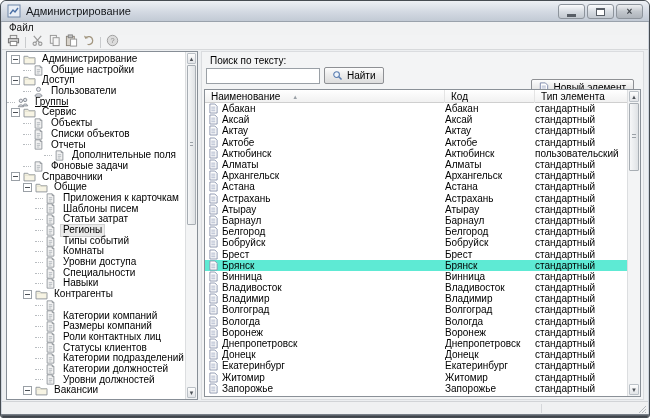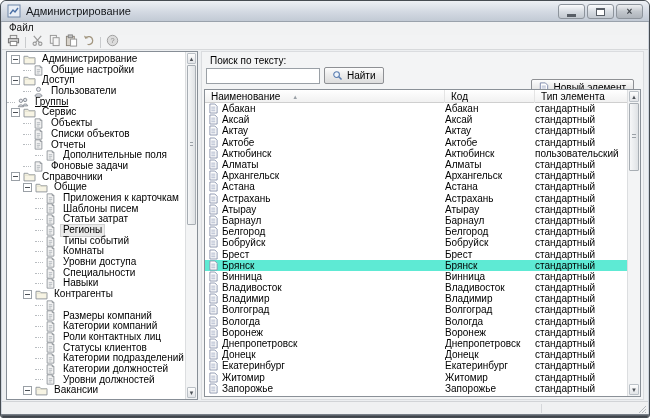--- a/index.html
+++ b/index.html
@@ -258,21 +258,21 @@
             <span class="leaf-spacer"></span>
             <span class="tree-ico">
               <svg width="11" height="11" viewBox="0 0 12 13">
                 <path d="M2 1 H8 L10 3 V12 H2 Z" fill="#f2f2f2" stroke="#8a9096"></path>
                 <path d="M8 1 V3 H10" fill="none" stroke="#8a9096"></path>
                 <path d="M4 5.5 H8 M4 7.5 H8 M4 9.5 H7" stroke="#a7adb3" stroke-width="0.9"></path>
               </svg>
             </span>
             <span class="tree-label">Отчеты</span>
           </div>
-          <div class="tree-row" style="padding-left: 28px;">
+          <div class="tree-row" style="padding-left: 28px; margin-left: 9px;">
             <span class="leaf-spacer"></span>
             <span class="tree-ico">
               <svg width="11" height="11" viewBox="0 0 12 13">
                 <path d="M2 1 H8 L10 3 V12 H2 Z" fill="#f2f2f2" stroke="#8a9096"></path>
                 <path d="M8 1 V3 H10" fill="none" stroke="#8a9096"></path>
                 <path d="M4 5.5 H8 M4 7.5 H8 M4 9.5 H7" stroke="#a7adb3" stroke-width="0.9"></path>
               </svg>
             </span>
             <span class="tree-label">Дополнительные поля</span>
           </div>
@@ -428,32 +428,32 @@
           </div>
           <div class="tree-row" style="padding-left: 28px;">
             <span class="leaf-spacer"></span>
             <span class="tree-ico">
               <svg width="11" height="11" viewBox="0 0 12 13">
                 <path d="M2 1 H8 L10 3 V12 H2 Z" fill="#f2f2f2" stroke="#8a9096"></path>
                 <path d="M8 1 V3 H10" fill="none" stroke="#8a9096"></path>
                 <path d="M4 5.5 H8 M4 7.5 H8 M4 9.5 H7" stroke="#a7adb3" stroke-width="0.9"></path>
               </svg>
             </span>
+            <span class="tree-label">Категории компаний</span>
+          </div>
+          <div class="tree-row" style="padding-left: 28px;">
+            <span class="leaf-spacer"></span>
+            <span class="tree-ico">
+              <svg width="11" height="11" viewBox="0 0 12 13">
+                <path d="M2 1 H8 L10 3 V12 H2 Z" fill="#f2f2f2" stroke="#8a9096"></path>
+                <path d="M8 1 V3 H10" fill="none" stroke="#8a9096"></path>
+                <path d="M4 5.5 H8 M4 7.5 H8 M4 9.5 H7" stroke="#a7adb3" stroke-width="0.9"></path>
+              </svg>
+            </span>
             <span class="tree-label">Размеры компаний</span>
-          </div>
-          <div class="tree-row" style="padding-left: 28px;">
-            <span class="leaf-spacer"></span>
-            <span class="tree-ico">
-              <svg width="11" height="11" viewBox="0 0 12 13">
-                <path d="M2 1 H8 L10 3 V12 H2 Z" fill="#f2f2f2" stroke="#8a9096"></path>
-                <path d="M8 1 V3 H10" fill="none" stroke="#8a9096"></path>
-                <path d="M4 5.5 H8 M4 7.5 H8 M4 9.5 H7" stroke="#a7adb3" stroke-width="0.9"></path>
-              </svg>
-            </span>
-            <span class="tree-label">Категории компаний</span>
           </div>
           <div class="tree-row" style="padding-left: 28px;">
             <span class="leaf-spacer"></span>
             <span class="tree-ico">
               <svg width="11" height="11" viewBox="0 0 12 13">
                 <path d="M2 1 H8 L10 3 V12 H2 Z" fill="#f2f2f2" stroke="#8a9096"></path>
                 <path d="M8 1 V3 H10" fill="none" stroke="#8a9096"></path>
                 <path d="M4 5.5 H8 M4 7.5 H8 M4 9.5 H7" stroke="#a7adb3" stroke-width="0.9"></path>
               </svg>
             </span>

